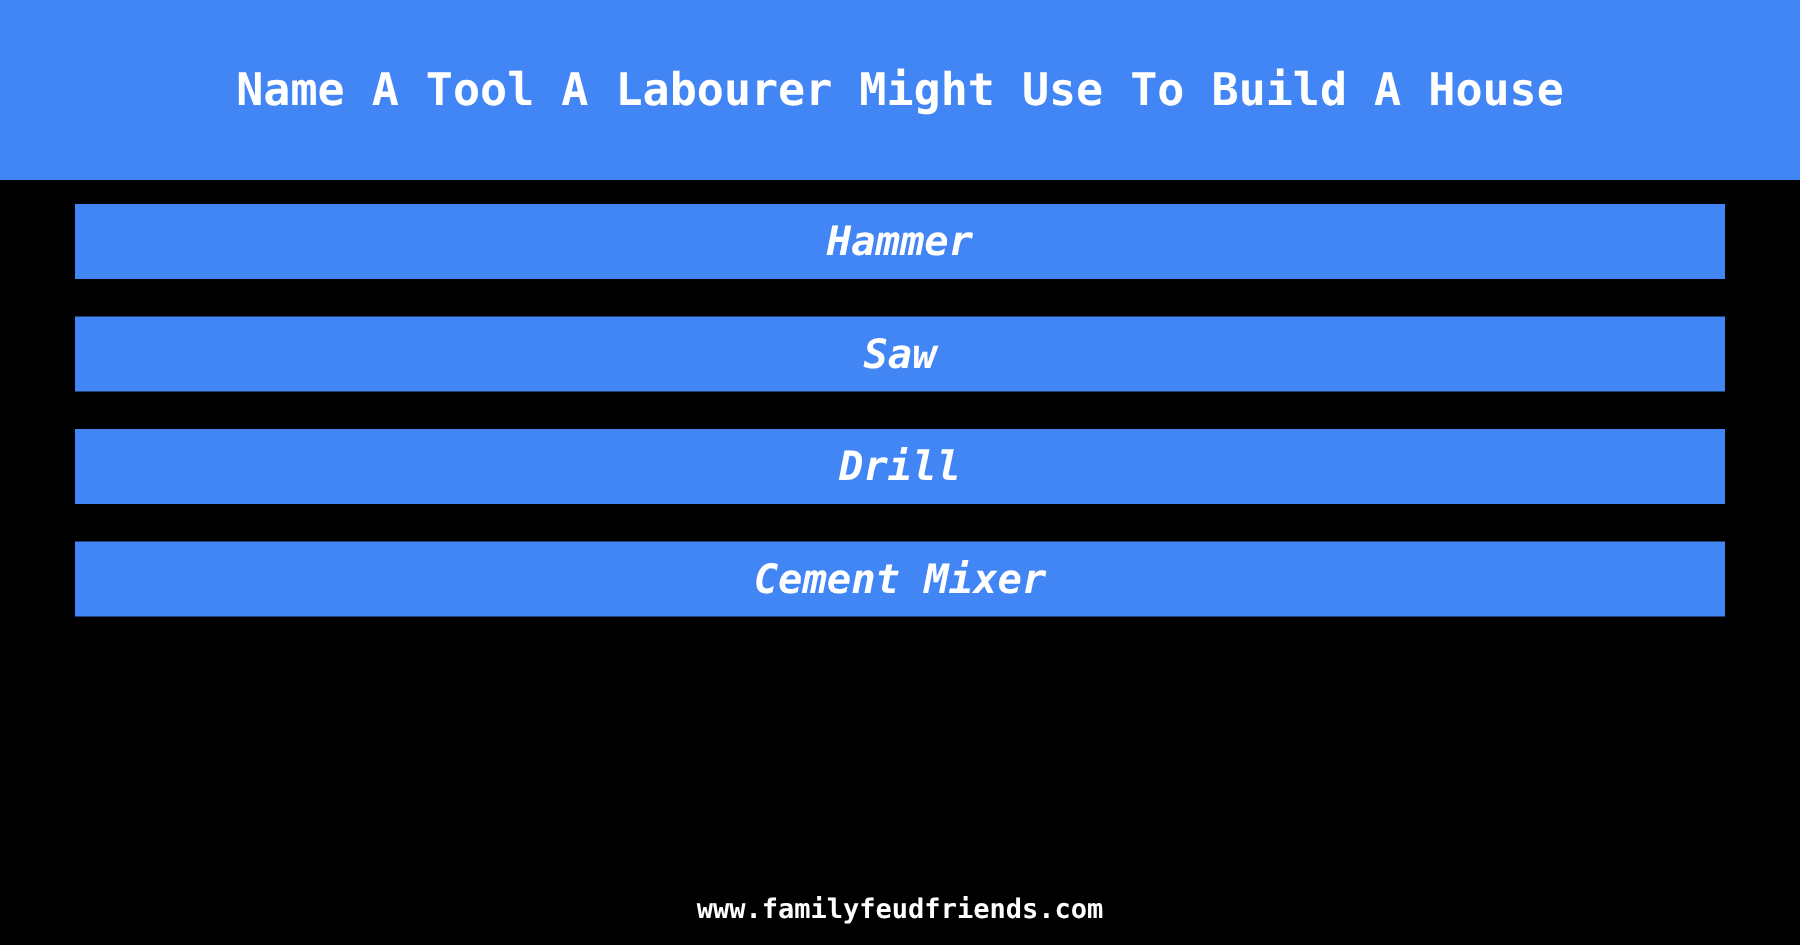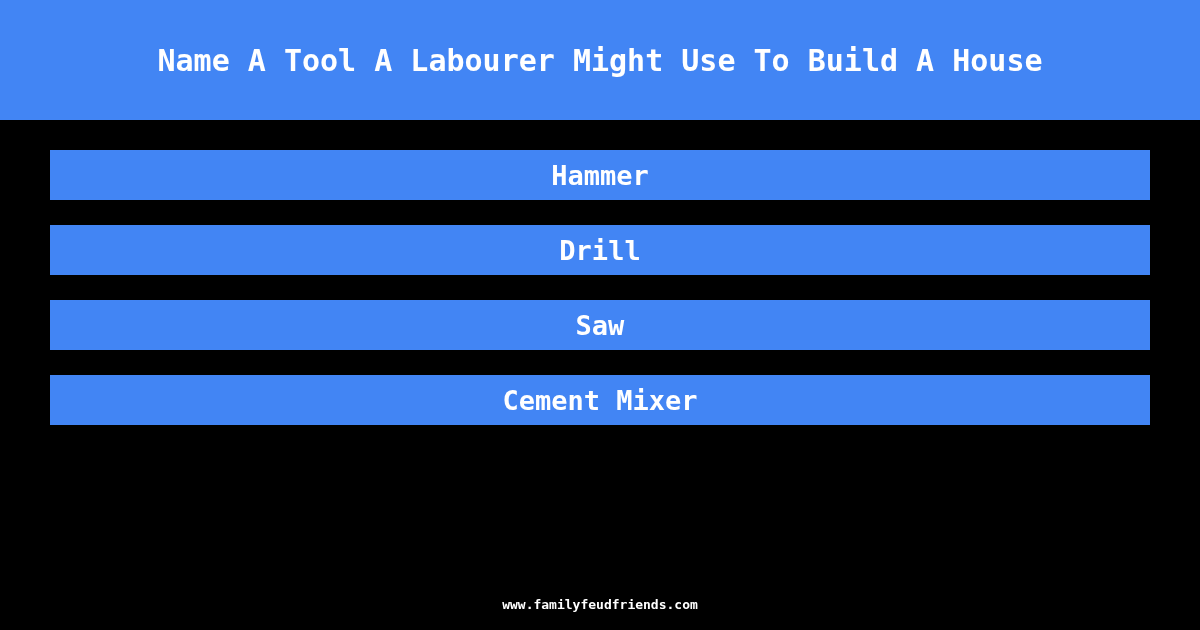--- a/index.html
+++ b/index.html
@@ -45,22 +45,23 @@
     letter-spacing: 0px;
     line-height: 1.1;
     text-align: center;
     white-space: nowrap;
   }
 
   
   #answers {
     position: absolute;
     left: 50px;
-    top: 150px;
+    top: 136px;
     width: 1100px;
+    font-style: italic;
   }
   .answer-row {
     width: 1100px;
     height: 50px;
     background: #4285f4;
     margin-bottom: 25px;
     display: flex;
     align-items: center;
     justify-content: center;
     box-sizing: border-box;
@@ -84,21 +85,21 @@
     left: 0;
     top: 598px;
     width: 1200px;
     display: flex;
     align-items: center;
     justify-content: center;
   }
   #footer-url {
     color: #ffffff;
     font-family: "DejaVu Sans Mono", "Liberation Mono", monospace;
-    font-size: 13px;
+    font-size: 18px;
     font-weight: bold;
     letter-spacing: 0px;
     line-height: 1;
     white-space: nowrap;
   }
 </style>
 </head>
 <body>
 
 <div id="card">
@@ -107,25 +108,25 @@
     <div id="header-title">Name A Tool A Labourer Might Use To Build A House</div>
   </div>
 
   <div id="answers">
 
     <div class="answer-row">
       <span class="answer-text">Hammer</span>
     </div>
 
     <div class="answer-row">
-      <span class="answer-text">Drill</span>
+      <span class="answer-text">Saw</span>
     </div>
 
     <div class="answer-row">
-      <span class="answer-text">Saw</span>
+      <span class="answer-text">Drill</span>
     </div>
 
     <div class="answer-row">
       <span class="answer-text">Cement Mixer</span>
     </div>
 
   </div>
 
   <div id="footer">
     <span id="footer-url">www.familyfeudfriends.com</span>

